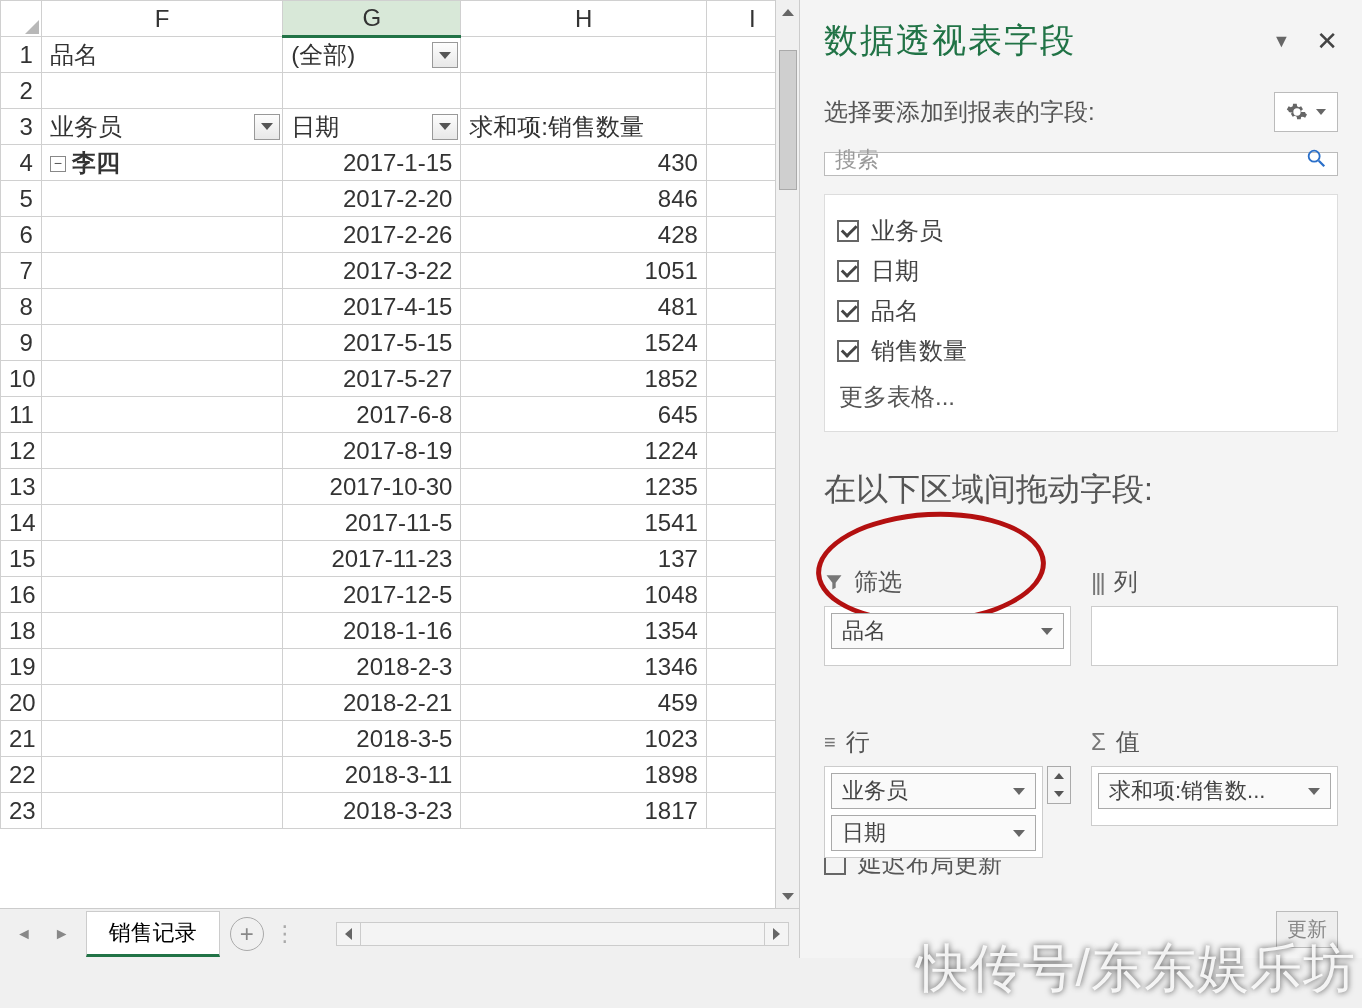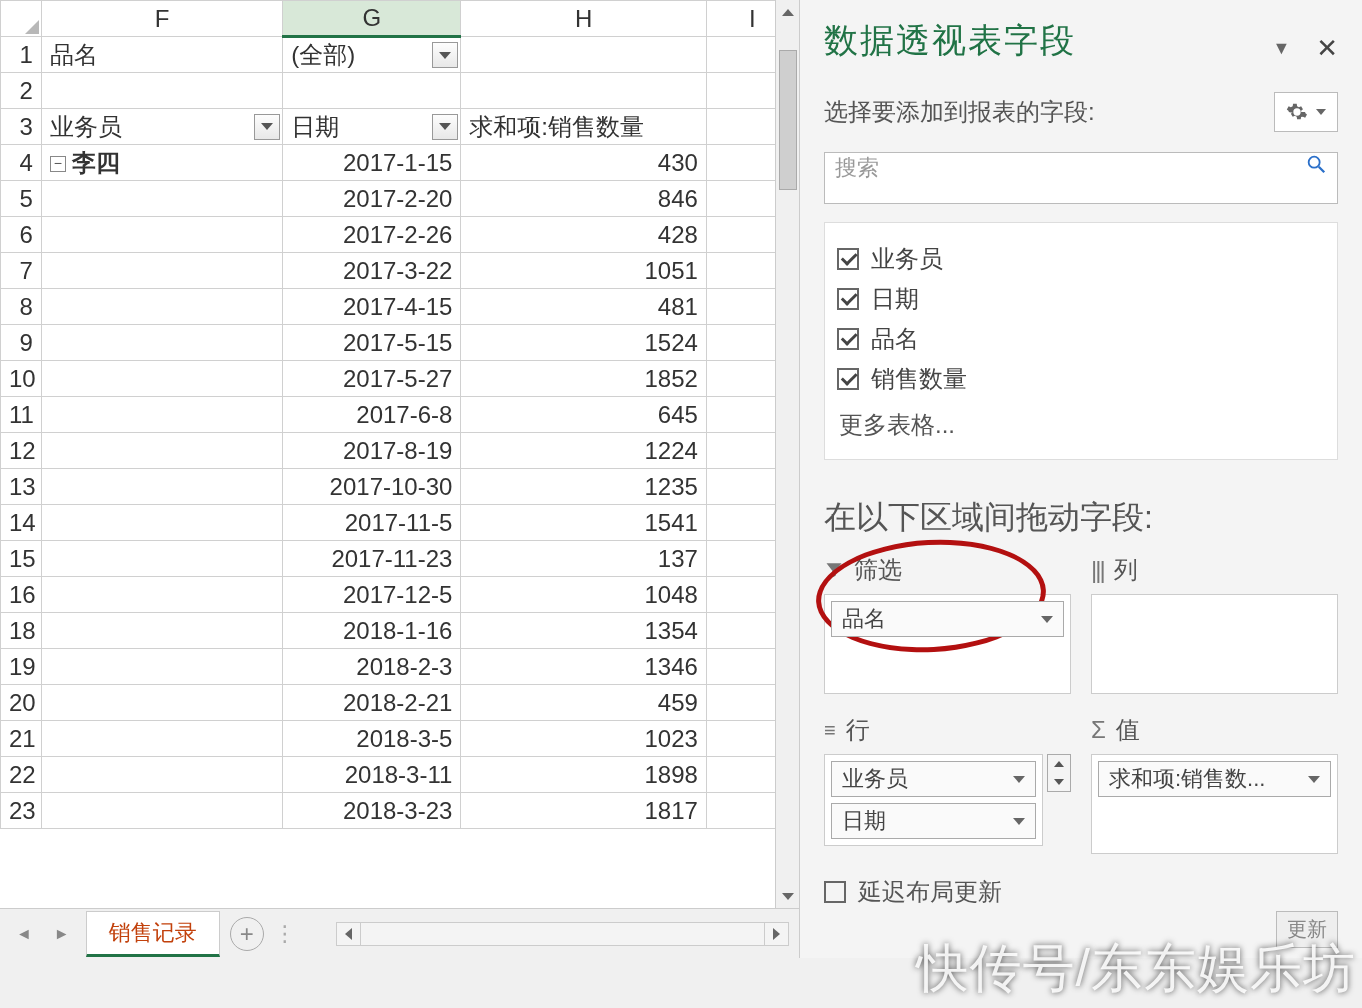--- a/index.html
+++ b/index.html
@@ -140,21 +140,21 @@
     align-items: center;
     padding: 0 10px;
     gap: 10px;
   }
   .tab-nav { color: #888; padding: 0 6px; cursor: pointer; }
   .tab {
     padding: 6px 22px;
     background: #fff;
     border: 1px solid #ccc;
     border-bottom: 3px solid #217346;
-    color: #c2410c;
+    color: #000000;
     font-size: 22px;
     cursor: pointer;
   }
   .add-sheet {
     width: 34px; height: 34px;
     border: 1.5px solid #aaa;
     border-radius: 50%;
     display: flex; align-items: center; justify-content: center;
     color: #888; font-size: 24px; cursor: pointer;
   }
@@ -181,21 +181,21 @@
     flex: 1;
     background: #f4f4f4;
     padding: 18px 24px 10px 24px;
     display: flex;
     flex-direction: column;
     font-size: 22px;
     color: #555;
   }
   .fp-header {
     display: flex;
-    align-items: flex-end;
+    align-items: center;
     justify-content: space-between;
   }
   .fp-title {
     font-size: 34px;
     color: #217346;
     letter-spacing: 2px;
   }
   .fp-header-icons { display: flex; gap: 26px; align-items: center; }
   .fp-tri { color: #666; font-size: 18px; cursor: pointer; }
   .fp-x { color: #444; font-size: 26px; cursor: pointer; font-weight: 300; }
@@ -207,24 +207,24 @@
   .gear-btn {
     width: 64px; height: 40px;
     background: #fff;
     border: 1px solid #bbb;
     display: flex; align-items: center; justify-content: center;
     gap: 8px; cursor: pointer;
   }
   .gear-btn svg { width: 22px; height: 22px; }
   .search-box {
     margin-top: 20px;
-    height: 52px;
+    height: 24px;
     background: #fff;
     border: 1px solid #bbb;
-    display: flex; align-items: flex-start;
+    display: flex; align-items: flex-end;
     padding: 0 10px;
     color: #999;
     font-size: 22px;
   }
   .search-box .mag {
     margin-left: auto;
     color: #2a6fc9;
   }
   .field-list {
     margin-top: 18px;
@@ -264,20 +264,21 @@
     gap: 20px 20px;
   }
   .area-box {
     display: flex; flex-direction: column;
     position: relative;
   }
   .area-title {
     display: flex; align-items: center; gap: 10px;
     font-size: 24px; color: #555;
     margin-bottom: 8px;
+    margin-top: 40px;
   }
   .area-body {
     flex: 1;
     background: #fff;
     border: 1px solid #ccc;
     padding: 6px;
     display: flex; flex-direction: column; gap: 6px;
   }
   .field-chip {
     background: #fafafa;

